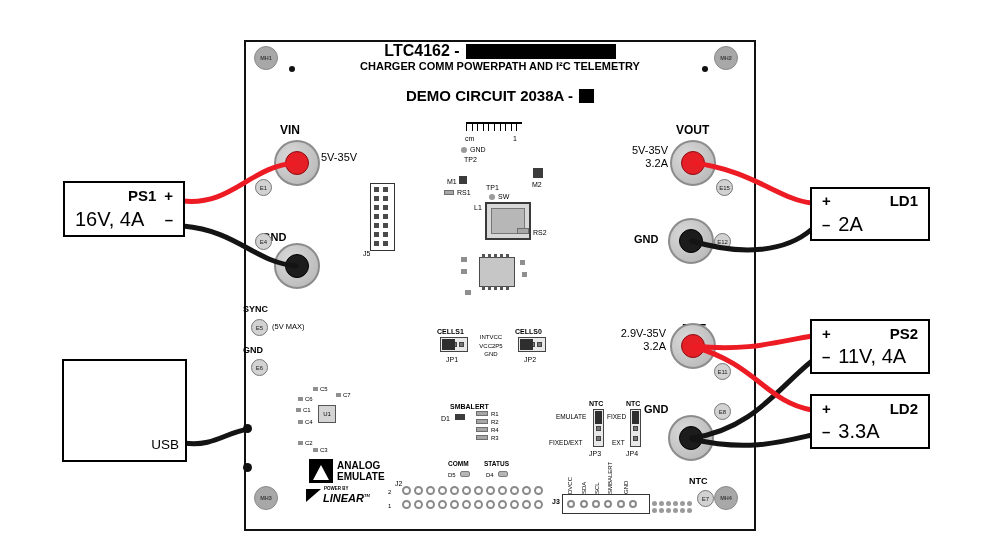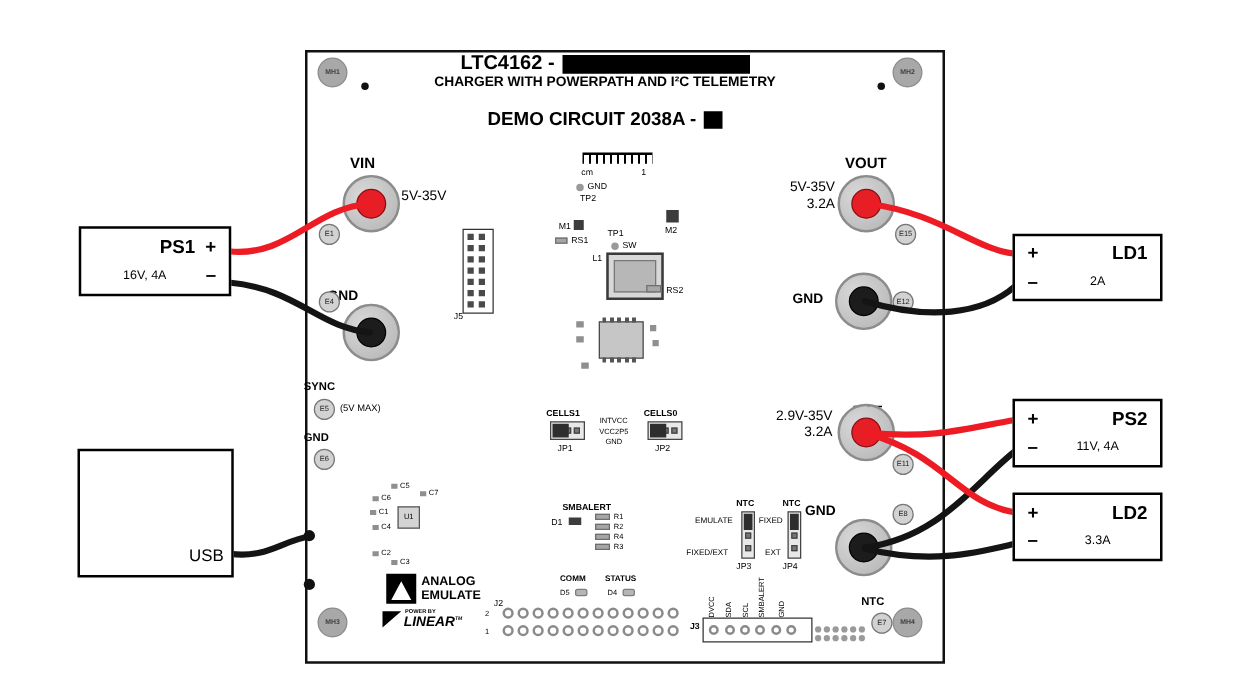--- a/index.html
+++ b/index.html
@@ -56,28 +56,28 @@
   .pin{display:block}
   .pin.sq{width:5px;height:5px;background:#4a4a4a;margin:2px}
   .pin.hole{width:9px;height:9px;border-radius:50%;background:#fff;border:2px solid #8a8a8a;margin:1.5px}
   .pin.hole3{width:8px;height:8px;border-radius:50%;background:#fff;border:2px solid #8a8a8a;margin:2.5px 2.2px}
   .pin.mini{width:5px;height:5px;border-radius:50%;background:#9a9a9a;margin:1px}
   .j5box{position:absolute;border:1.5px solid #333;padding:1px;width:25px;height:68px}
   .j3conn{position:absolute;border:1.5px solid #333;width:88px;height:20px;padding-left:2px}
   .vlab{position:absolute;writing-mode:vertical-rl;transform:rotate(180deg);
         font-size:6px;height:42px;display:flex;align-items:center}
   .redact{display:inline-block;background:#000;vertical-align:middle}
-  .titleblock{position:absolute;left:324px;top:42px;width:320px;text-align:center}
+  .titleblock{position:absolute;left:340px;top:42px;width:320px;text-align:center}
   .titleline{display:flex;align-items:center;justify-content:center;gap:6px}
   .wires{position:absolute;left:0;top:0;width:999px;height:547px;pointer-events:none}
   .extbox{position:absolute;border:2px solid #000;background:#fff;display:flex;
           flex-direction:column;justify-content:space-evenly;padding:0 10px;z-index:10}
   .extrow{display:flex;align-items:center;gap:8px}
   .extrow .name{flex:1;text-align:right;font-weight:bold;font-size:15px}
-  .extrow .val{flex:1;text-align:center;font-size:10px}
+  .extrow .val{flex:1;font-size:20px}
   .extrow .sign{font-size:15px;font-weight:bold}
   .pcbox{position:absolute;border:2px solid #000;background:#fff;z-index:10;padding:8px}
   .pcbox .line{font-size:13.5px;line-height:22px}
   .usb{position:absolute;right:6px;bottom:8px;font-size:13.5px}
   .adisq{position:absolute;width:24px;height:24px;background:#000;display:flex;
          align-items:flex-end;justify-content:center}
   .aditri{width:0;height:0;border-left:8px solid transparent;border-right:8px solid transparent;
           border-bottom:15px solid #fff;margin-bottom:3px}
   .flag{position:absolute;width:0;height:0;border-top:13px solid #000;border-right:15px solid transparent}
   sup{font-size:4px}
@@ -87,21 +87,21 @@
 
 <div class="stage">
 
   <div class="board" style="left:244px;top:40px;width:512px;height:491px"></div>
 
   <div class="titleblock">
     <div class="titleline">
       <span class="b s16">LTC4162 -</span>
       <span class="redact" style="width:150px;height:15px"></span>
     </div>
-    <div class="b s11">CHARGER WITH POWERPATH AND I²C TELEMETRY</div>
+    <div class="b s11">CHARGER COMM POWERPATH AND I²C TELEMETRY</div>
     <div class="titleline" style="margin-top:15px">
       <span class="b s15">DEMO CIRCUIT 2038A -</span>
       <span class="redact" style="width:15px;height:14px"></span>
     </div>
   </div>
 
   <div class="mh" style="left:254px;top:46px">
       <span>MH1</span>
     </div>
   <div class="mh" style="left:714px;top:46px">

